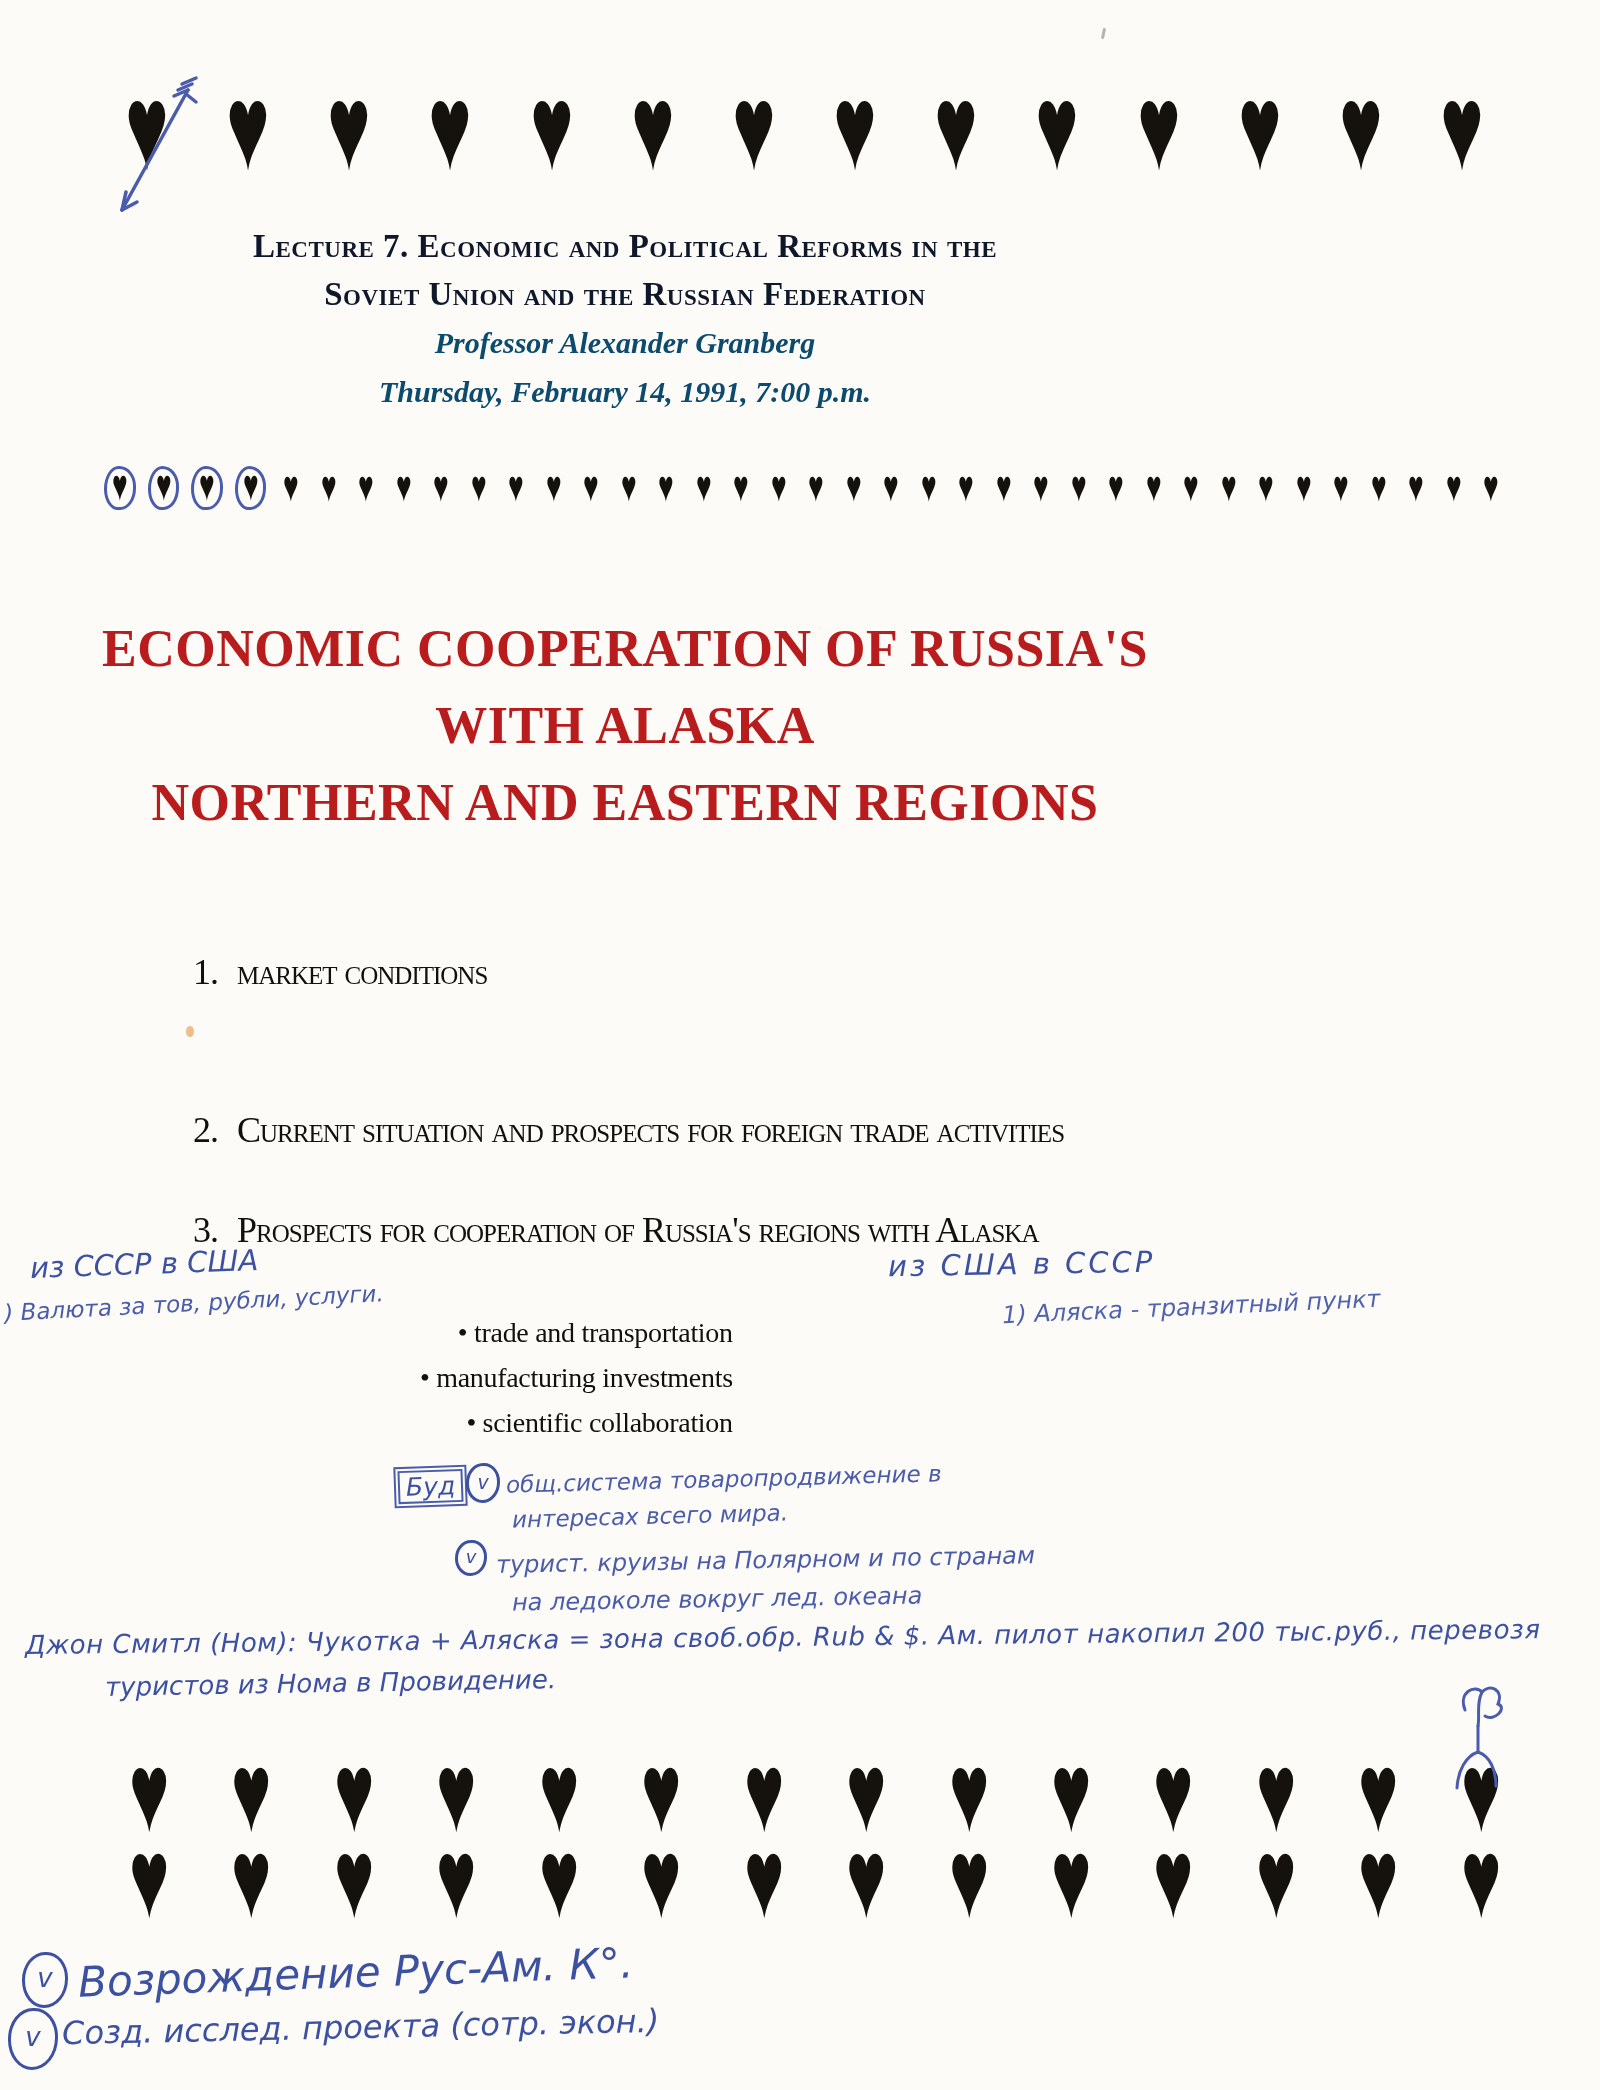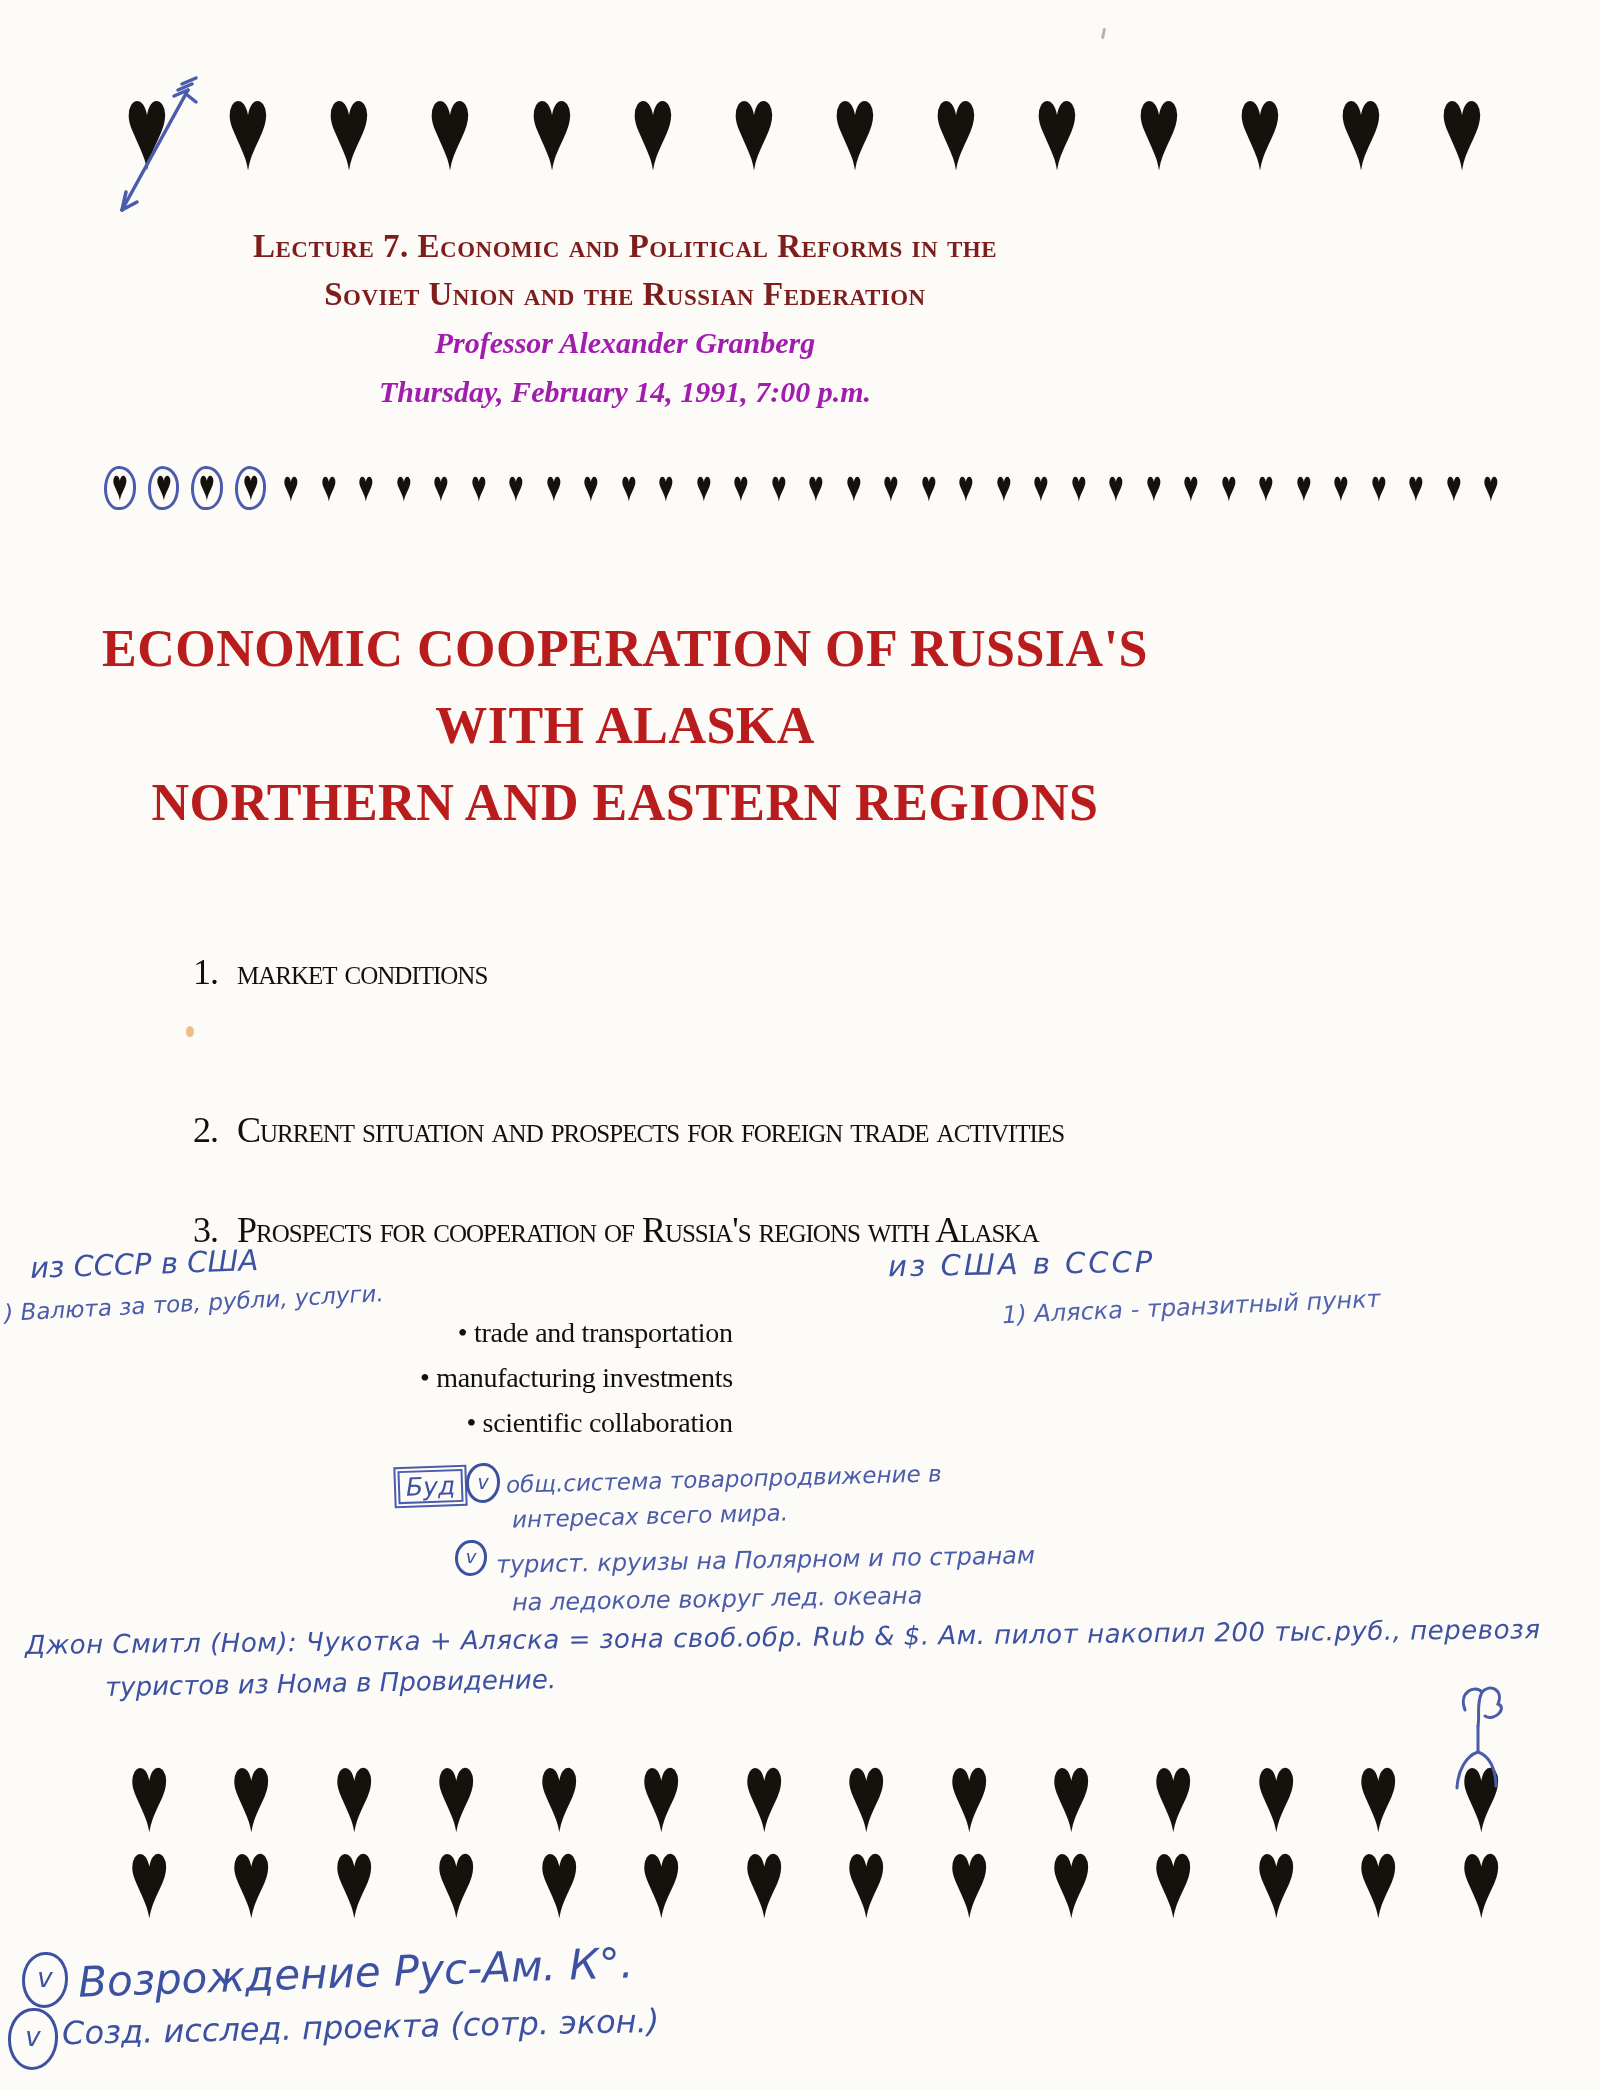--- a/index.html
+++ b/index.html
@@ -32,23 +32,23 @@
     border:3px solid #4a5cab;
     border-radius:48% 55% 52% 45% / 55% 48% 52% 50%;
     padding:2px 4px 6px 4px;
     margin:-6px -4px 0 -4px;
   }
 
   
   .title-block{position:absolute;left:0;top:222px;width:1250px;text-align:center;}
   .title-line{
     font-weight:bold;font-variant:small-caps;
-    font-size:33px;line-height:48px;letter-spacing:.5px;color:#7f1d1d;
-  }
-  .subtitle{font-weight:bold;font-style:italic;font-size:30px;line-height:49px;color:#a21caf;}
+    font-size:33px;line-height:48px;letter-spacing:.5px;color:#0f172a;
+  }
+  .subtitle{font-weight:bold;font-style:italic;font-size:30px;line-height:49px;color:#0c4a6e;}
 
   .main-title{
     position:absolute;left:0;top:610px;width:1250px;text-align:center;
     font-weight:bold;font-size:52px;line-height:77px;letter-spacing:.5px;color:#b91c1c;
   }
 
   .agenda-item{position:absolute;display:flex;font-size:36px;letter-spacing:-1px;color:#12100c;}
   .agenda-num{width:44px;flex:0 0 44px;}
   .agenda-lines{font-variant:small-caps;}
   .agenda-lines div{line-height:60px;}

